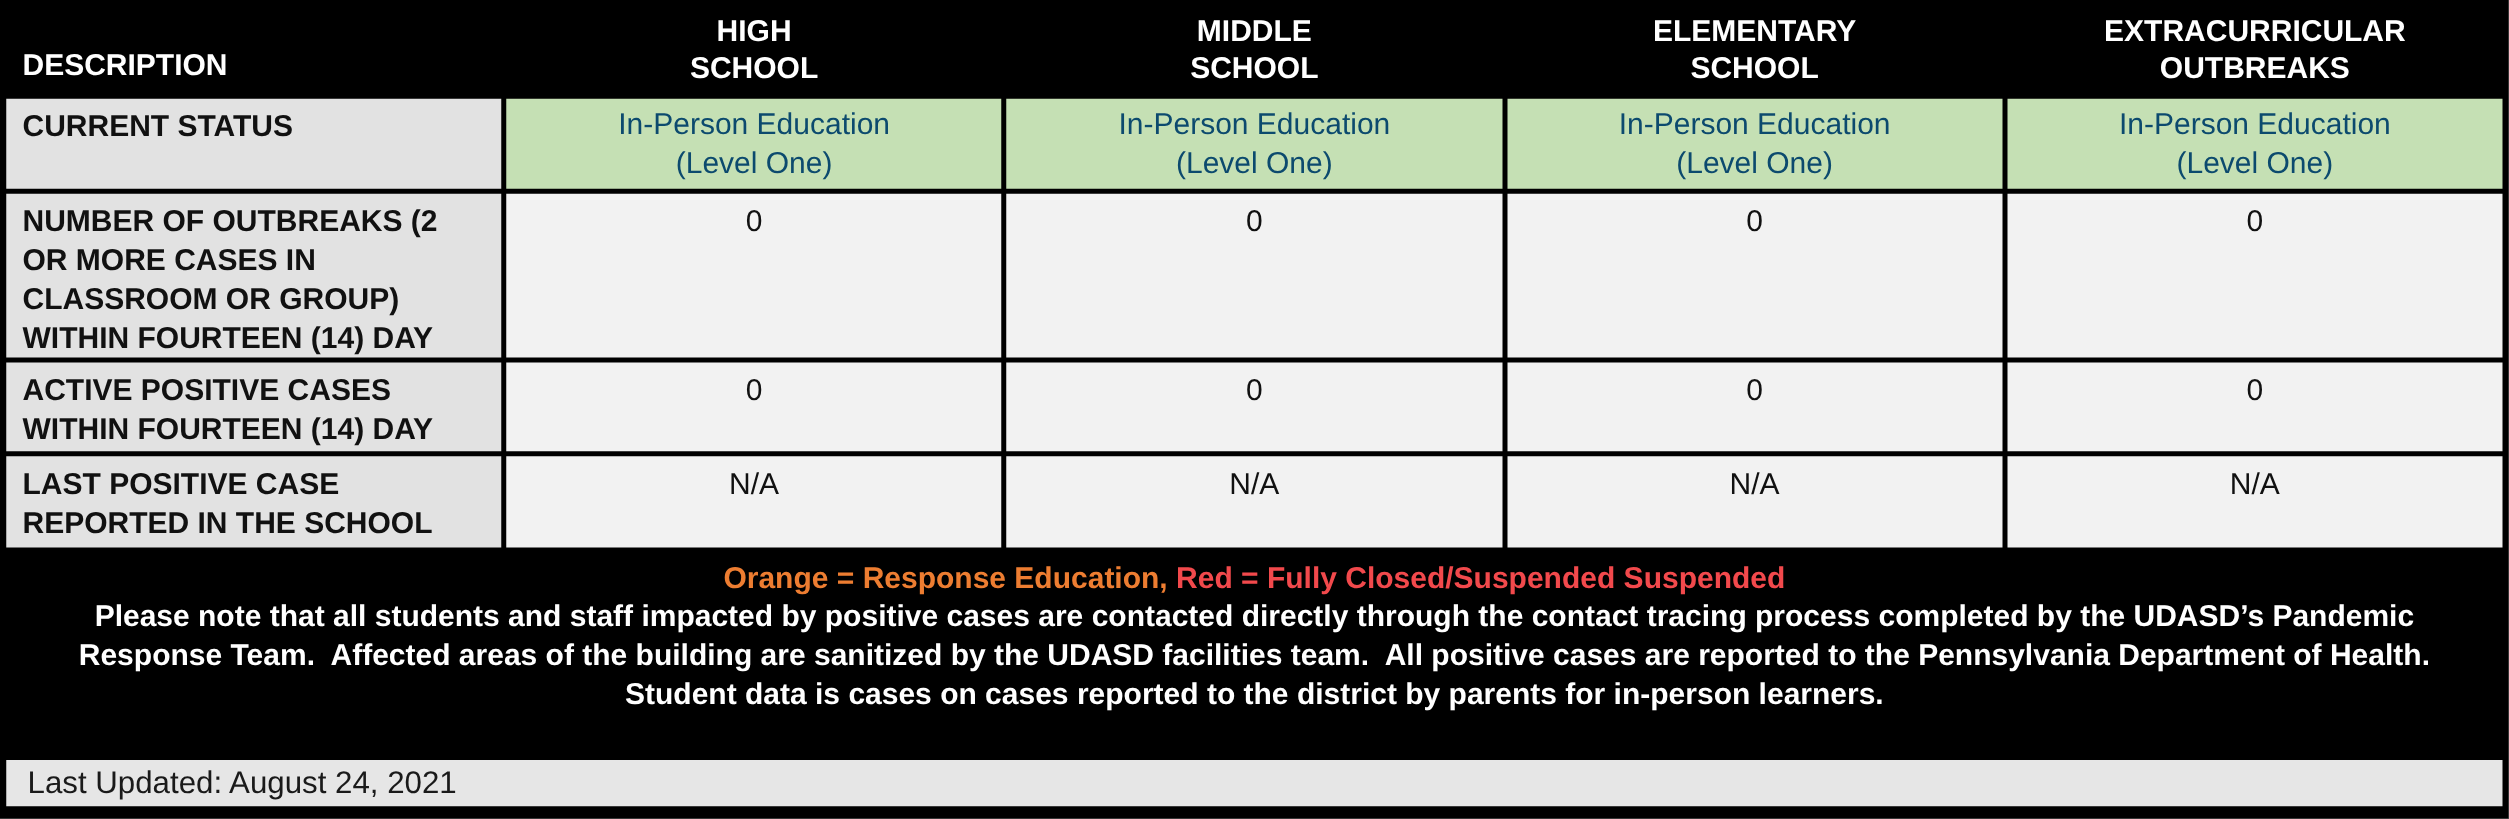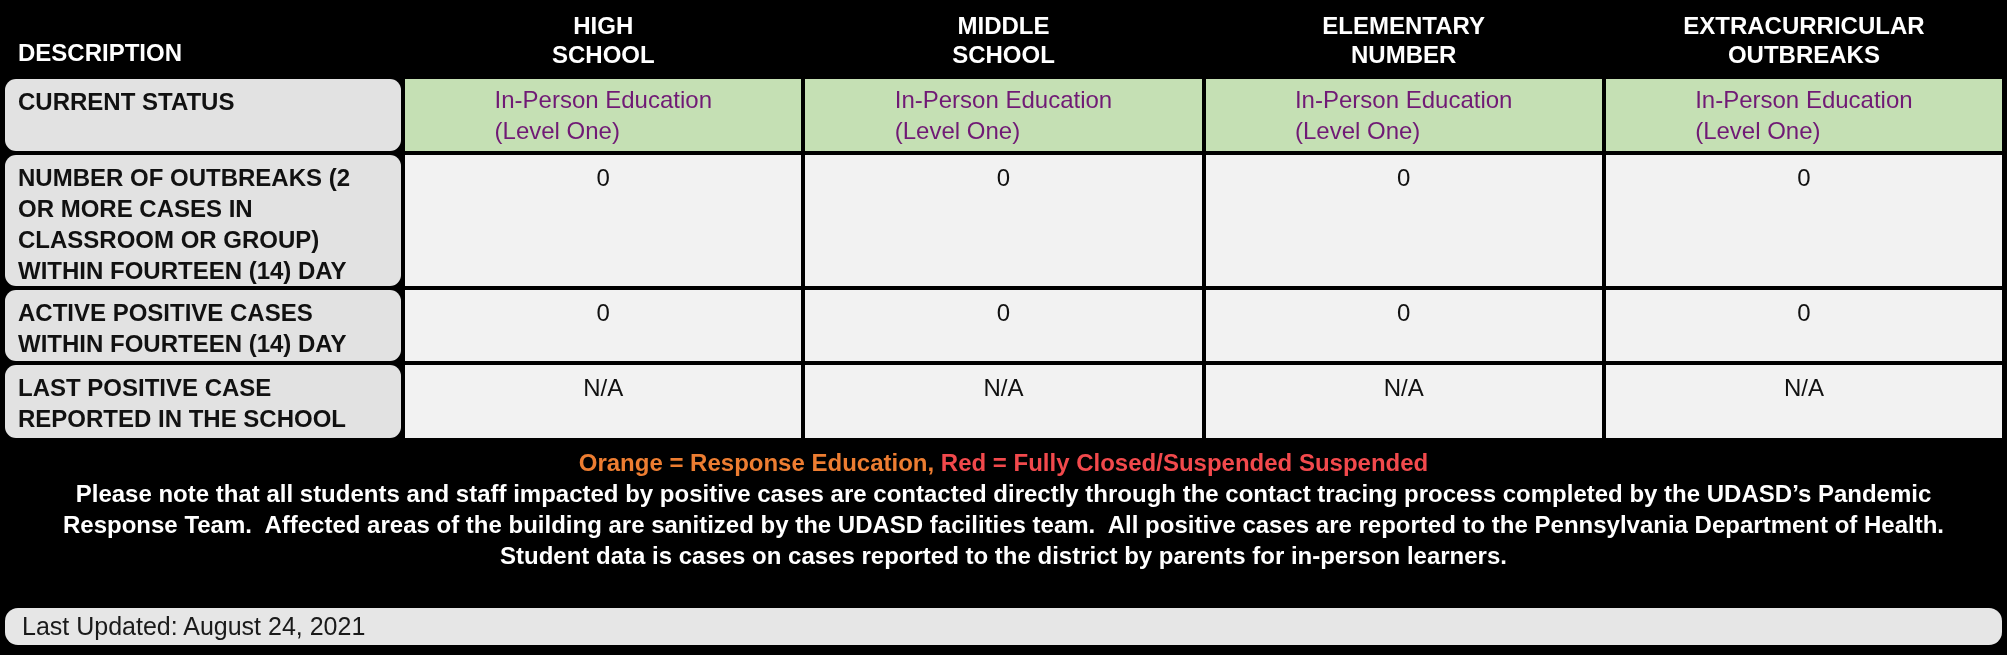--- a/index.html
+++ b/index.html
@@ -46,33 +46,32 @@
     padding: 0 10px 8px 13px;
   }
 
   .desc {
     background: #e2e2e2;
     color: #111;
     font-weight: 700;
     font-size: 24px;
     line-height: 31px;
     padding: 7px 14px 0 13px;
-    border-radius: 11px;
   }
 
   .status {
     background: #c5e0b4;
-    color: #701a75;
+    color: #0c4a6e;
     font-size: 24px;
     line-height: 31px;
     display: flex;
     flex-direction: column;
     justify-content: center;
     align-items: center;
-    text-align: left;
+    text-align: center;
     white-space: pre-line;
   }
 
   .val {
     background: #f2f2f2;
     color: #111;
     font-size: 24px;
     line-height: 30px;
     text-align: center;
     padding-top: 8px;
@@ -98,37 +97,36 @@
 
   
   .last-updated {
     height: 37px;
     background: #e6e6e6;
     color: #1a1a1a;
     font-size: 25px;
     line-height: 37px;
     padding-left: 17px;
     margin-top: 2px;
-    border-radius: 13px;
   }
 </style>
 </head>
 <body>
 
 <div class="stage">
 
   <div class="grid">
 
     <div class="cell head desc-head">DESCRIPTION</div>
     <div class="cell head">HIGH
 SCHOOL</div>
     <div class="cell head">MIDDLE
 SCHOOL</div>
     <div class="cell head">ELEMENTARY
-NUMBER</div>
+SCHOOL</div>
     <div class="cell head">EXTRACURRICULAR OUTBREAKS</div>
 
     <div class="cell desc">CURRENT STATUS</div>
     <div class="cell status">In-Person Education
 (Level One)</div>
     <div class="cell status">In-Person Education
 (Level One)</div>
     <div class="cell status">In-Person Education
 (Level One)</div>
     <div class="cell status">In-Person Education

